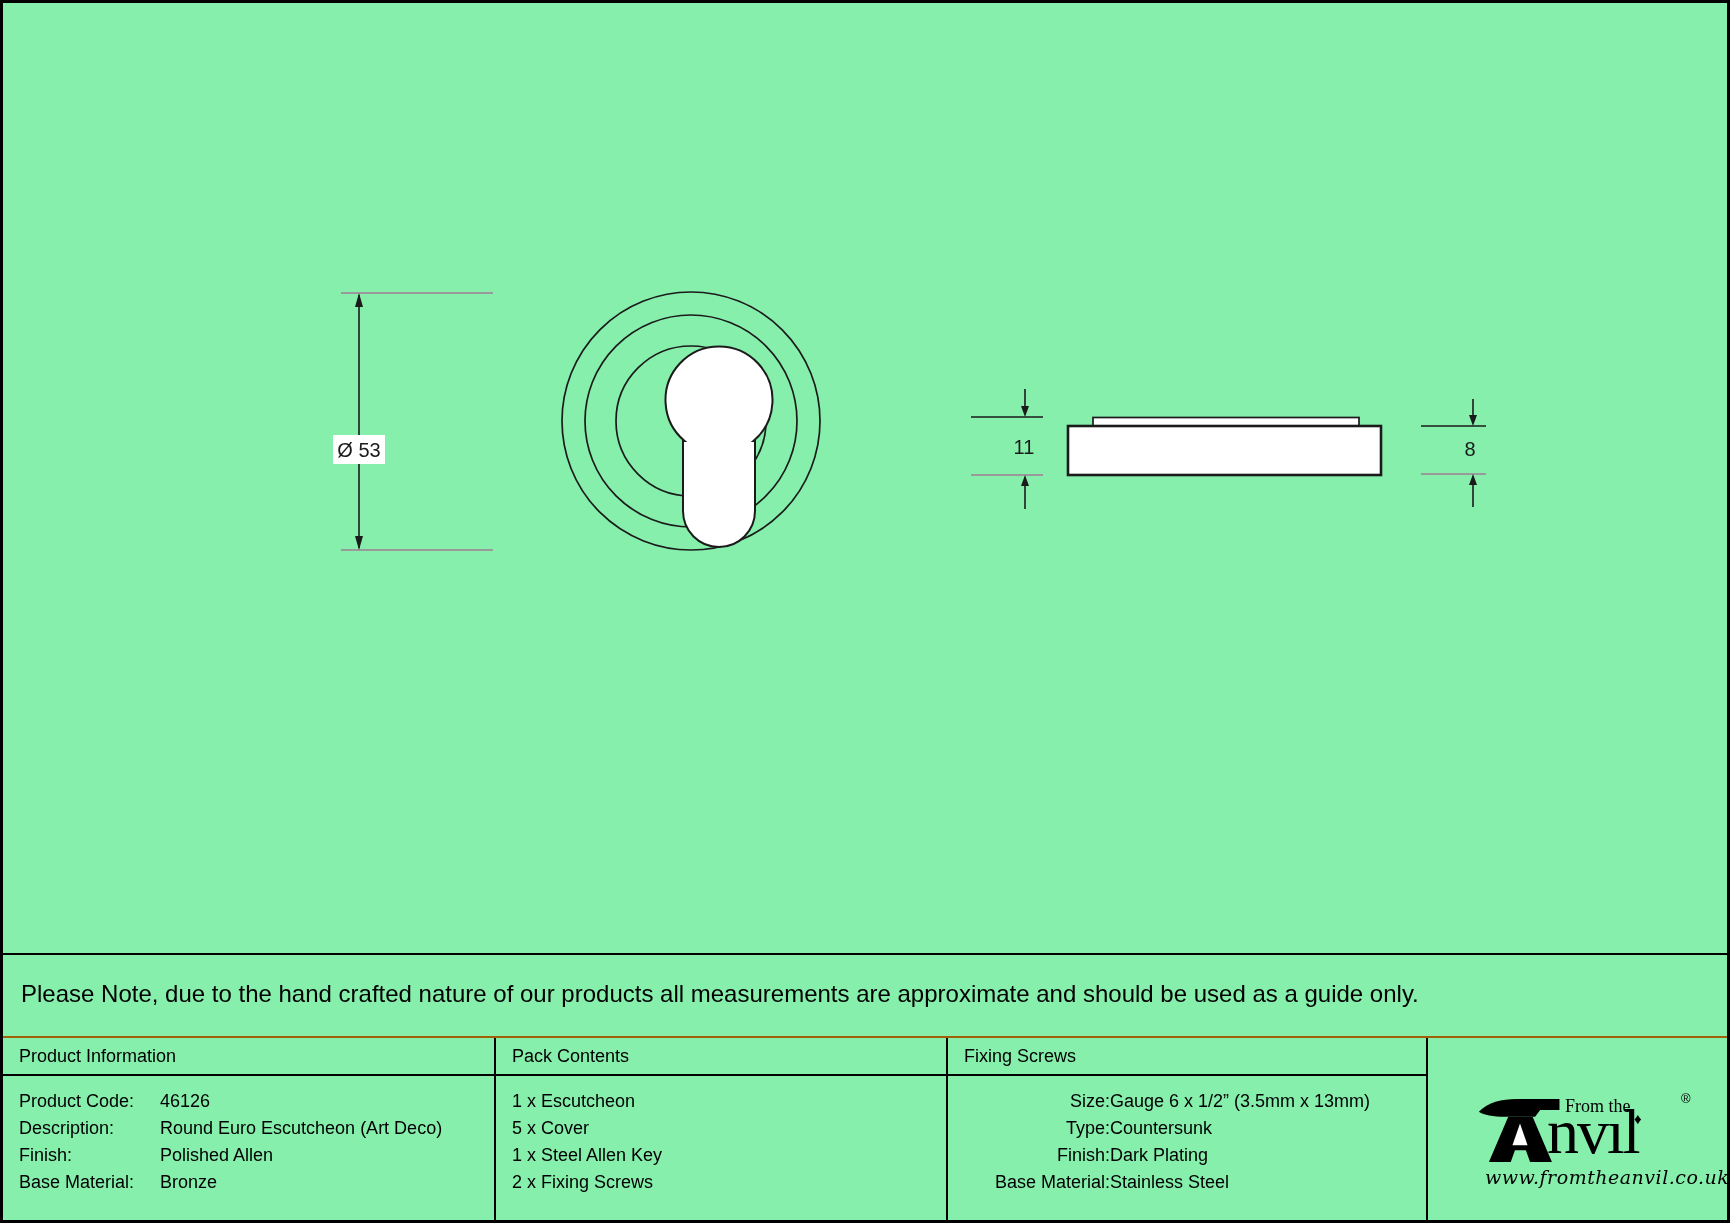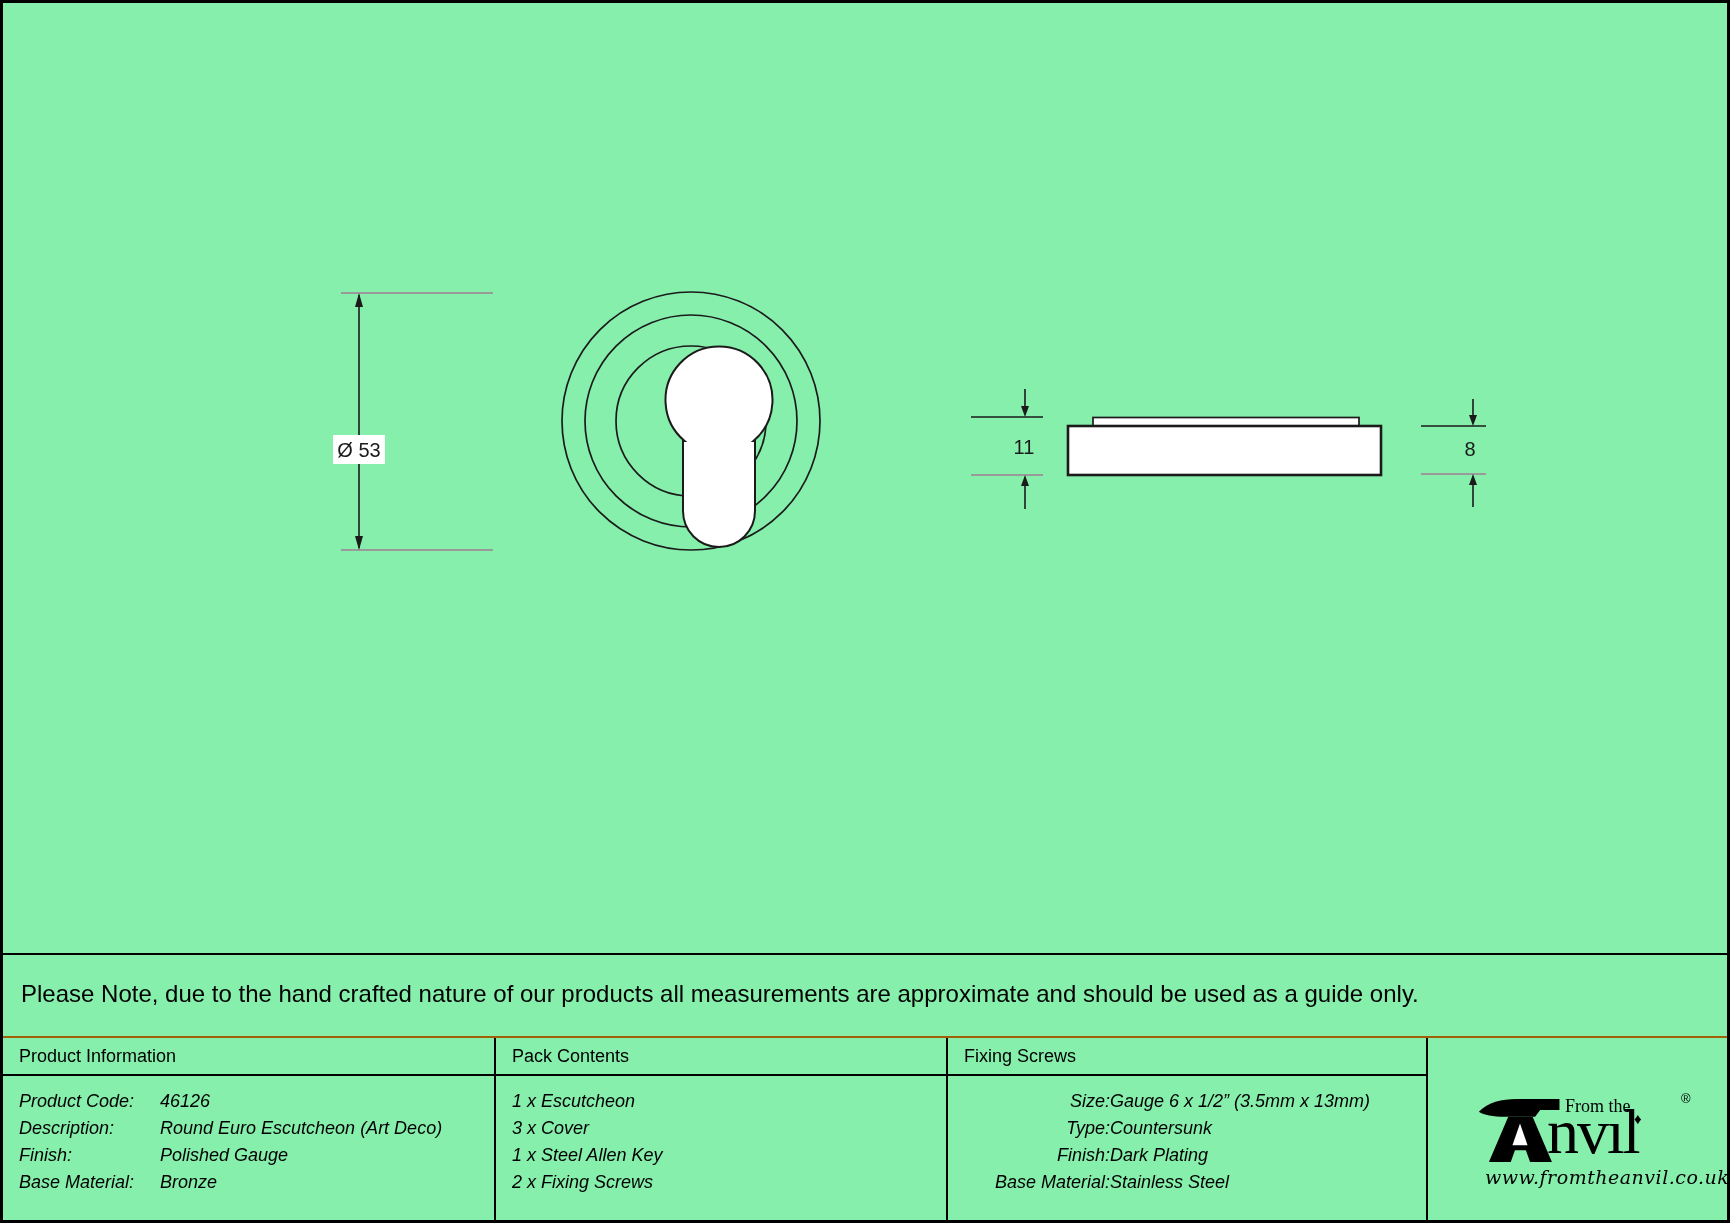--- a/index.html
+++ b/index.html
@@ -28,21 +28,21 @@
     grid-template-rows:36px 1fr;
     margin-top:28px;
   }
   .cell { box-sizing:border-box; }
   .th {
     border-right:2px solid #000; font-size:18px;
     display:flex; align-items:center; padding-left:16px; grid-row:1;
   }
   .td {
     border-right:2px solid #000; border-top:2px solid #000;
-    font-size:18px; padding:12px 0 0 16px; grid-row:2;font-style:italic;
+    font-size:18px; padding:12px 0 0 16px; grid-row:2;
   }
   .c1 { grid-column:1; } .c2 { grid-column:2; } .c3 { grid-column:3;text-align:right; }
   .kv { display:flex; line-height:27px; }
   .k1 { width:141px; flex:none; }
   .k3 { width:146px; flex:none; }
   .pack-line { line-height:27px; }
 
   
   .logo-cell { grid-column:4; grid-row:1 / 3; position:relative; }
   .logo-box { position:absolute; left:0; top:0; width:100%; height:100%; }
@@ -145,31 +145,31 @@
       <div class="kv">
         <span class="k1">Product Code:</span>
         <span>46126</span>
       </div>
       <div class="kv">
         <span class="k1">Description:</span>
         <span>Round Euro Escutcheon (Art Deco)</span>
       </div>
       <div class="kv">
         <span class="k1">Finish:</span>
-        <span>Polished Gauge</span>
+        <span>Polished Allen</span>
       </div>
       <div class="kv">
         <span class="k1">Base Material:</span>
         <span>Bronze</span>
       </div>
     </div>
 
     <div class="cell td c2">
       <div class="pack-line">1 x Escutcheon</div>
-      <div class="pack-line">3 x Cover</div>
+      <div class="pack-line">5 x Cover</div>
       <div class="pack-line">1 x Steel Allen Key</div>
       <div class="pack-line">2 x Fixing Screws</div>
     </div>
 
     <div class="cell td c3">
       <div class="kv">
         <span class="k3">Size:</span>
         <span>Gauge 6 x 1/2” (3.5mm x 13mm)</span>
       </div>
       <div class="kv">

